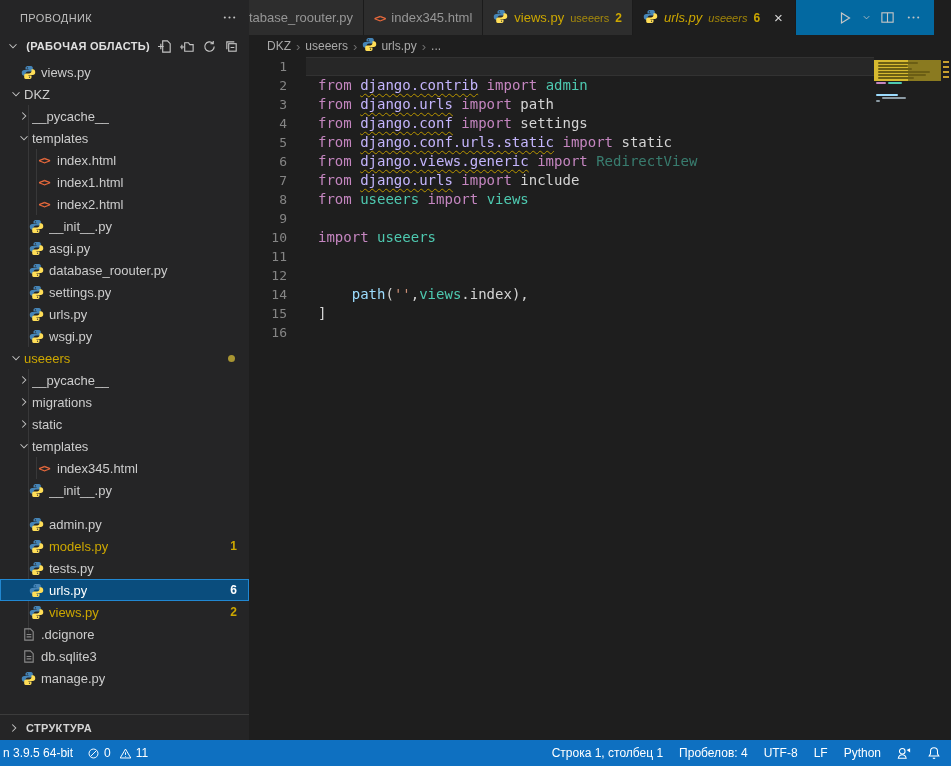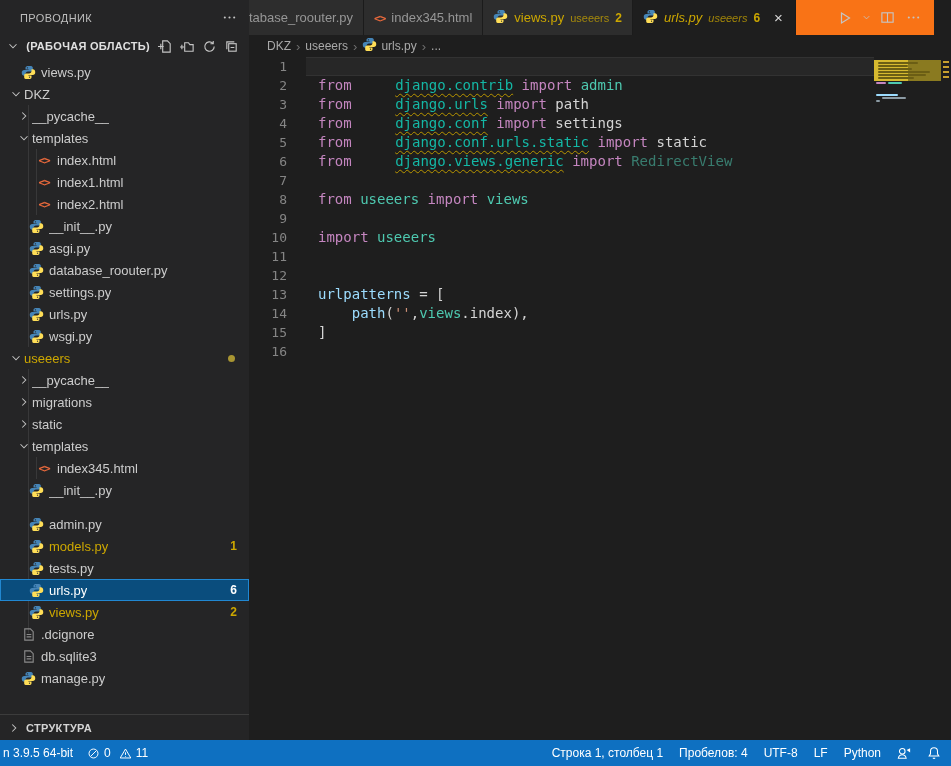--- a/index.html
+++ b/index.html
@@ -29,21 +29,21 @@
   .row.warn .label { color:#cca700; }
   .row.selected { background:#0a4d7d; outline:1px solid #2188d2; outline-offset:-1px; color:#ffffff; }
   .row .badge { margin-left:auto; margin-right:12px; font-size:12px; font-weight:bold; color:#cca700; }
   .row.selected .badge { color:#ffffff; }
   .row .dot { margin-left:auto; margin-right:14px; width:7px; height:7px; border-radius:50%; background:#a89532; }
   .html-glyph { color:#e8693c; font-weight:bold; font-size:11px; letter-spacing:-1px; font-family:"DejaVu Sans Mono",monospace; }
   .outline-row { position:absolute; left:0; right:0; bottom:0; height:26px; display:flex; align-items:center;
     border-top:1px solid #3c3c3c; padding-left:4px; gap:2px; background:#252526; }
   .outline-label { font-size:11px; font-weight:bold; color:#d4d4d4; letter-spacing:.3px; }
   
-  .tabbar { position:absolute; left:249px; right:17px; top:0; height:35px; background:#f97316; display:flex; }
+  .tabbar { position:absolute; left:249px; right:17px; top:0; height:35px; background:#0369a1; display:flex; }
   .tab { display:flex; align-items:center; gap:6px; padding:0 10px; height:35px; background:#2d2d2d;
     border-right:1px solid #1b1b1b; font-size:13px; color:#969696; cursor:pointer; white-space:nowrap; }
   .tab.clipped { padding-left:0; }
   .tab.active { background:#1e1e1e; }
   .tab .t-label.warn { color:#cca700; }
   .tab.italic .t-label, .tab.italic .t-desc { font-style:italic; }
   .tab .t-desc { font-size:11px; color:#cca700; opacity:.75; }
   .tab .t-badge { font-size:12px; font-weight:bold; color:#cca700; }
   .tab .t-close { margin-left:6px; color:#d8d8d8; font-size:15px; line-height:1; border-radius:3px; padding:0 2px; }
   .editor-actions { margin-left:auto; display:flex; align-items:center; gap:4px; padding-right:10px; color:#d4d4d4; }
@@ -55,21 +55,21 @@
   .crumb-sep { margin:0 5px; color:#6e6e6e; font-size:13px; }
   
   .editor { position:absolute; left:249px; right:0; top:57px; bottom:26px; background:#1e1e1e;
     font-family:"DejaVu Sans Mono", monospace; font-size:14px; }
   .active-line { position:absolute; left:57px; right:77px; height:19px; background:#272727;
     border-top:1px solid #323232; border-bottom:1px solid #323232; }
   .codeline { display:flex; height:19px; line-height:19px; position:relative; }
   .ln { width:51px; padding-right:13px; text-align:right; color:#858585; font-size:13px; flex:none; }
   .ctext { white-space:pre; margin-left:18px; }
   .c-kw { color:#c586c0; }
-  .c-mod { color:#14b8a6; text-decoration:underline wavy #b89500; text-decoration-thickness:1px; text-underline-offset:3px;margin-left:35px; }
+  .c-mod { color:#c4b5fd; text-decoration:underline wavy #b89500; text-decoration-thickness:1px; text-underline-offset:3px; }
   .c-cls { color:#4ec9b0; }
   .c-dim { color:#4ec9b0; opacity:.55; }
   .c-txt { color:#d4d4d4; }
   .c-var { color:#9cdcfe; }
   .c-str { color:#ce9178; }
   
   .minimap { position:absolute; top:0; right:10px; width:67px; bottom:0; }
   .mm-yellow { position:absolute; left:0; top:3px; width:67px; height:21px; background:#8a7a20; }
   .mm-yellow-bright { position:absolute; left:0; top:0; width:34px; height:21px; background:#d6b92f; }
   .mm-dash { position:absolute; height:2px; border-radius:1px; }
@@ -487,44 +487,41 @@
         <div class="codeline">
           <span class="ln">5</span>
           <span class="ctext"><span class="c-kw">from </span><span class="c-mod">django.conf.urls.static</span><span class="c-txt"> </span><span class="c-kw">import</span><span class="c-txt"> static</span></span>
         </div>
         <div class="codeline">
           <span class="ln">6</span>
           <span class="ctext"><span class="c-kw">from </span><span class="c-mod">django.views.generic</span><span class="c-txt"> </span><span class="c-kw">import</span><span class="c-txt"> </span><span class="c-dim">RedirectView</span></span>
         </div>
         <div class="codeline">
           <span class="ln">7</span>
+          <span class="ctext"><span class="c-kw">from </span><span class="c-mod">django.urls</span><span class="c-txt"> </span><span class="c-kw">import</span><span class="c-txt"> include</span></span>
         </div>
         <div class="codeline">
           <span class="ln">8</span>
           <span class="ctext"><span class="c-kw">from </span><span class="c-cls">useeers</span><span class="c-txt"> </span><span class="c-kw">import</span><span class="c-txt"> </span><span class="c-cls">views</span></span>
         </div>
         <div class="codeline">
           <span class="ln">9</span>
           <span class="ctext"></span>
         </div>
         <div class="codeline">
           <span class="ln">10</span>
           <span class="ctext"><span class="c-kw">import</span><span class="c-txt"> </span><span class="c-cls">useeers</span></span>
         </div>
         <div class="codeline">
           <span class="ln">11</span>
           <span class="ctext"></span>
         </div>
         <div class="codeline">
           <span class="ln">12</span>
           <span class="ctext"></span>
-        </div>
-        <div class="codeline">
-          <span class="ln">13</span>
-          <span class="ctext"><span class="c-var">urlpatterns</span><span class="c-txt"> = [</span></span>
         </div>
         <div class="codeline">
           <span class="ln">14</span>
           <span class="ctext"><span class="c-txt">    </span><span class="c-var">path</span><span class="c-txt">(</span><span class="c-str">''</span><span class="c-txt">,</span><span class="c-cls">views</span><span class="c-txt">.index),</span></span>
         </div>
         <div class="codeline">
           <span class="ln">15</span>
           <span class="ctext"><span class="c-txt">]</span></span>
         </div>
         <div class="codeline">

